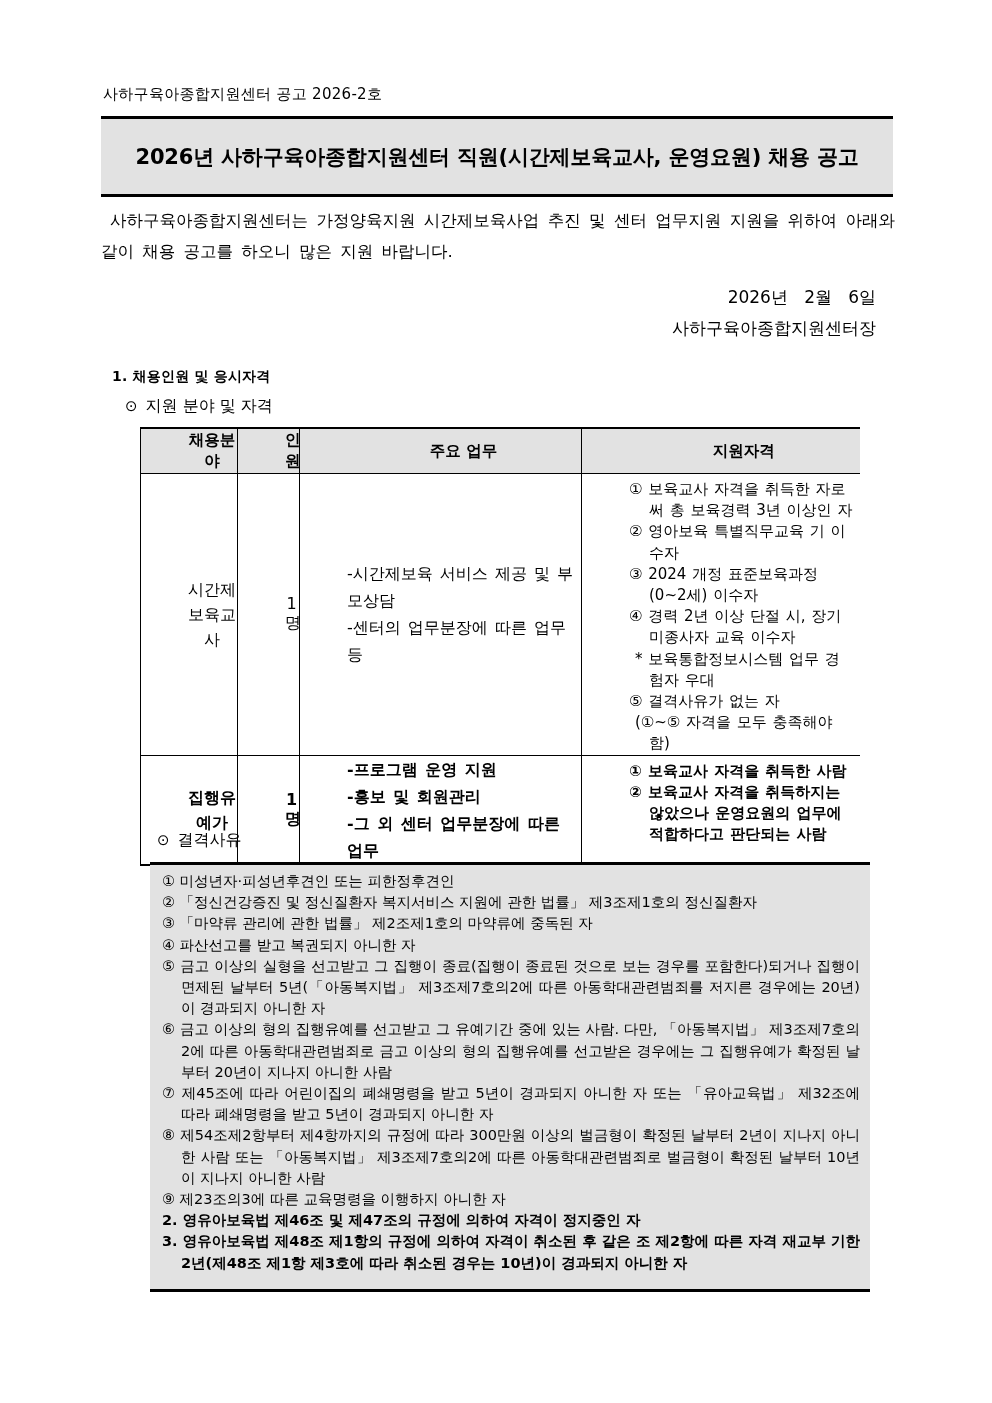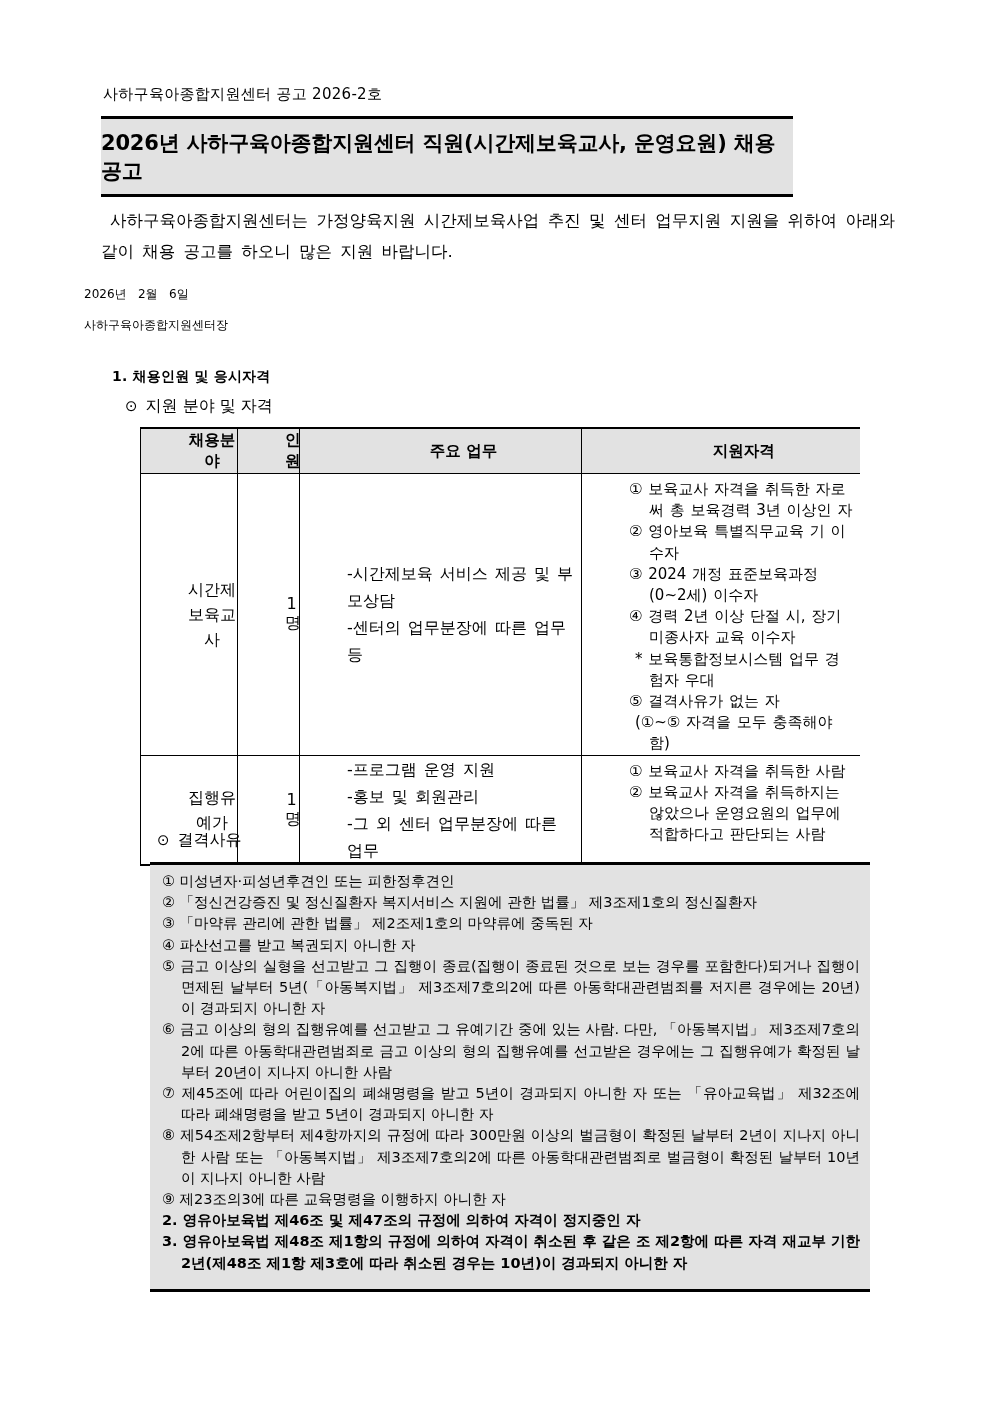--- a/index.html
+++ b/index.html
@@ -14,36 +14,36 @@
     background:var(--paper);
     color:var(--ink);
     font-family:"DejaVu Sans","Liberation Sans",sans-serif;
     overflow:hidden;
   }
   .notice-no{
     position:absolute;left:103px;top:85px;
     font-size:15px;letter-spacing:.3px;
   }
   .title-box{
-    position:absolute;left:101px;top:116px;width:692px;height:81px;
+    position:absolute;left:101px;top:116px;width:792px;height:81px;
     box-sizing:border-box;
     background:var(--shade);
     border-top:3px solid var(--ink);
     border-bottom:3px solid var(--ink);
     display:flex;align-items:center;justify-content:center;
   }
   .title-box .t{font-size:21px;font-weight:bold;letter-spacing:-.2px;}
   .intro{
     position:absolute;left:101px;top:205px;width:794px;
     font-size:16.5px;line-height:31px;
     text-align:justify;text-indent:9px;word-spacing:3px;
   }
   .date-line,.signer-line{
-    position:absolute;left:84px;width:776px;
-    text-align:left;font-size:12px;white-space:pre;
+    position:absolute;left:100px;width:776px;
+    text-align:right;font-size:17px;white-space:pre;
   }
   .date-line{top:286px;}
   .signer-line{top:317px;}
   .sec-heading{
     position:absolute;left:112px;top:368px;
     font-size:14px;font-weight:bold;letter-spacing:.2px;
   }
   .bullet{position:absolute;left:125px;font-size:16px;}
   .bullet .ic{font-size:15px;margin-right:8px;}
   #bullet-fields{top:396px;}
@@ -56,21 +56,21 @@
     border-bottom:2px solid var(--ink);
     border-left:1px solid var(--ink);
   }
   table.recruit th,table.recruit td{border:1px solid var(--ink);padding-left:47px;}
   table.recruit th:last-child,table.recruit td:last-child{border-right:none;}
   table.recruit th{
     background:var(--shade);
     font-size:15.5px;font-weight:bold;height:33px;
   }
   tr.row-1 td{height:234px;}
-  tr.row-2 td{height:92px;}
+  tr.row-2 td{height:92px;font-weight:bold;}
   td.ccell{text-align:center;vertical-align:middle;font-size:16px;}
   .fld-ln{line-height:25px;text-align:center;}
   td.duties{vertical-align:middle;padding:0 4px 0 11px;font-size:16px;}
   .duty-ln{line-height:27px;word-spacing:2px;}
   td.quals{vertical-align:top;padding:5px 6px 0 8px;font-size:15px;}
   .hang{padding-left:20px;text-indent:-20px;line-height:21.2px;word-spacing:1px;}
   .hang.i1{text-indent:-14px;}
 
   .disq-box{
     position:absolute;left:150px;top:862px;width:720px;height:430px;

